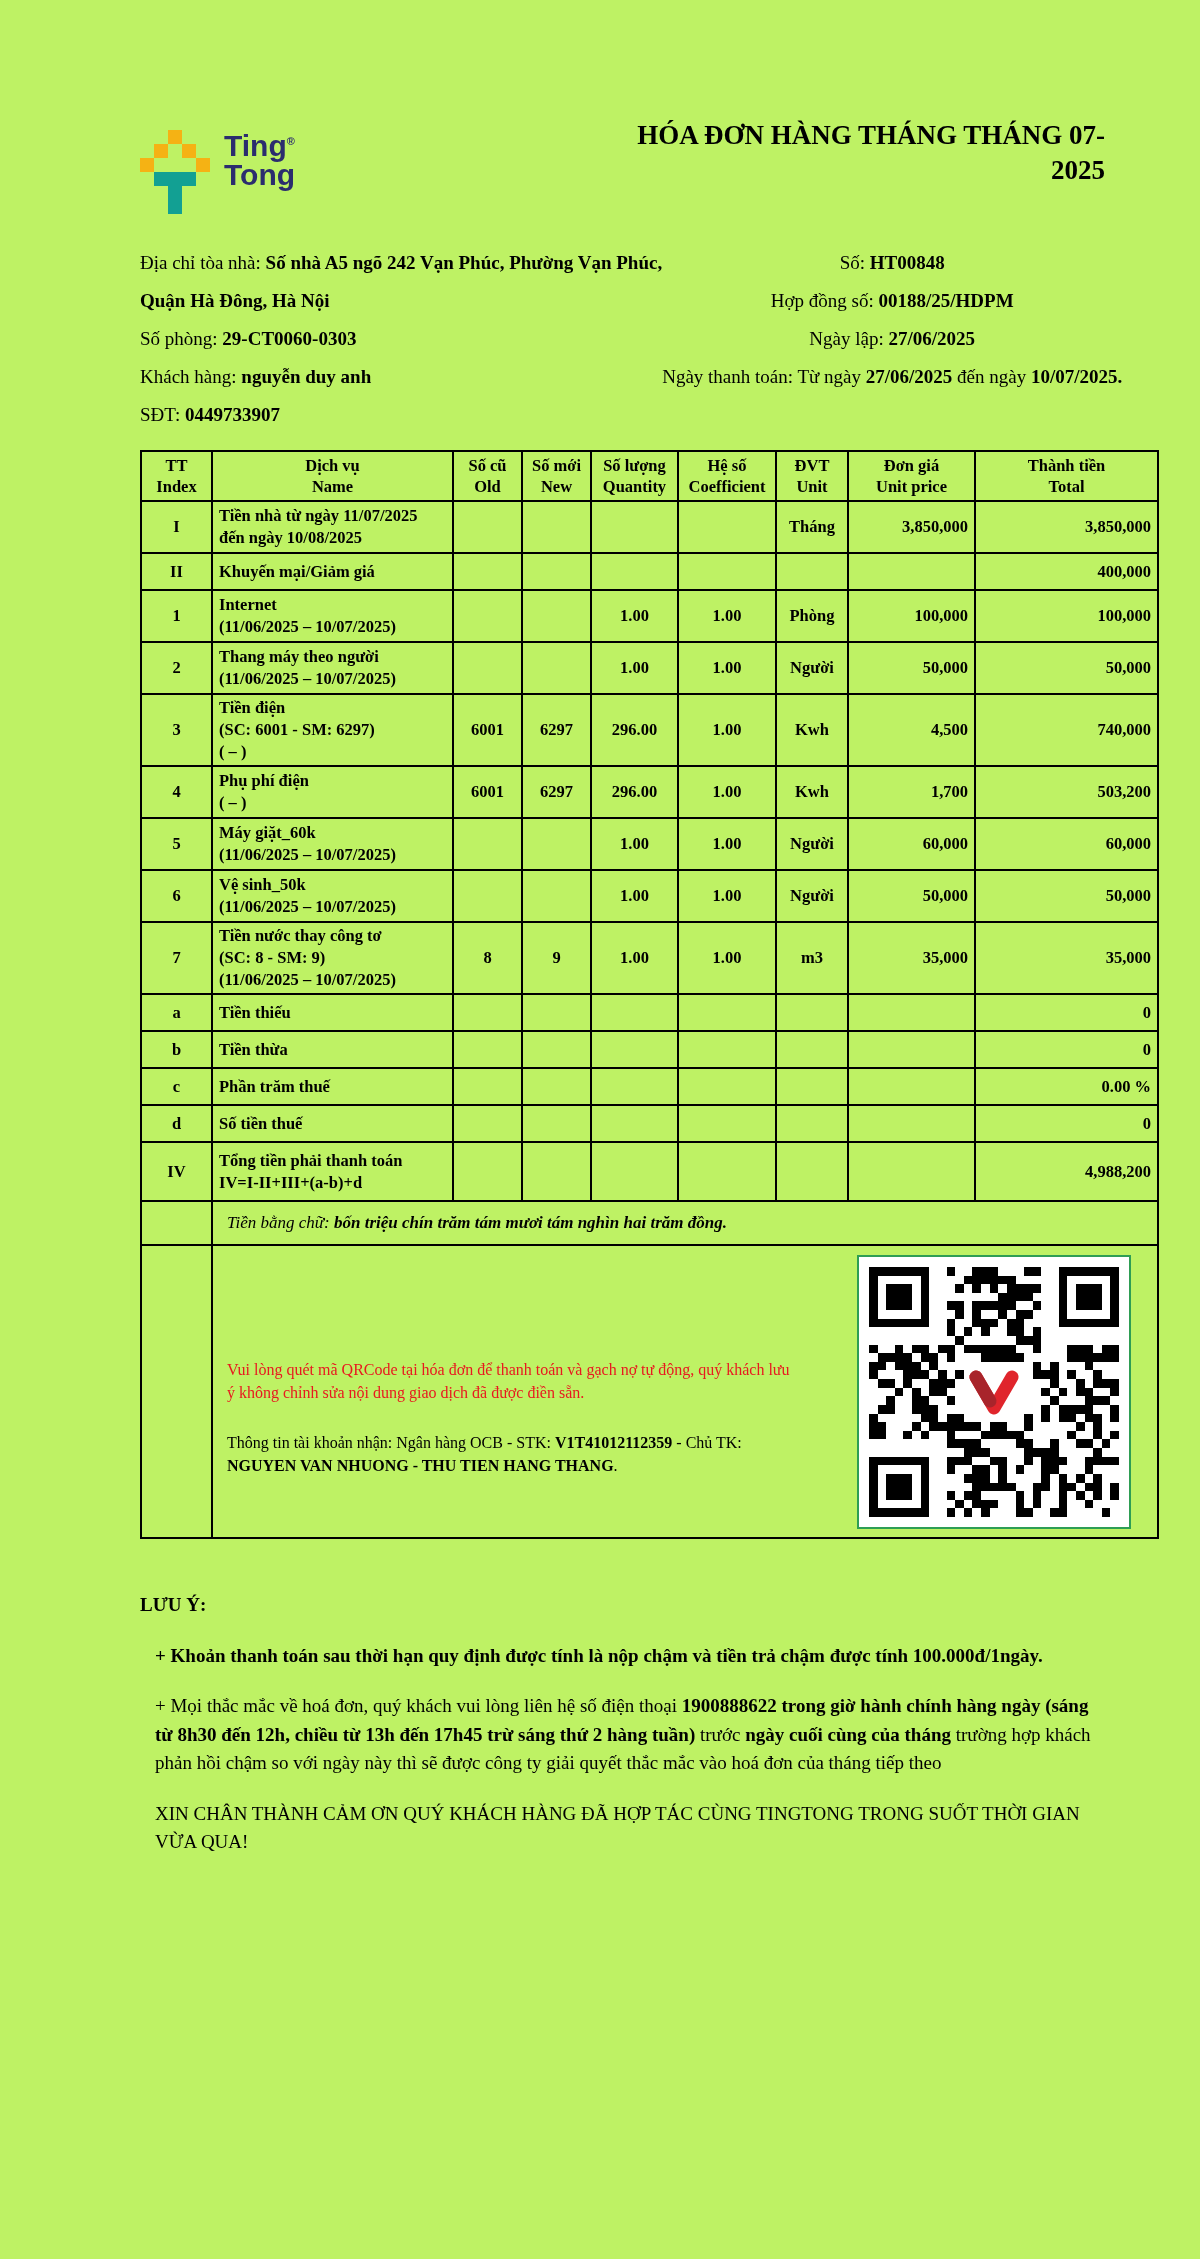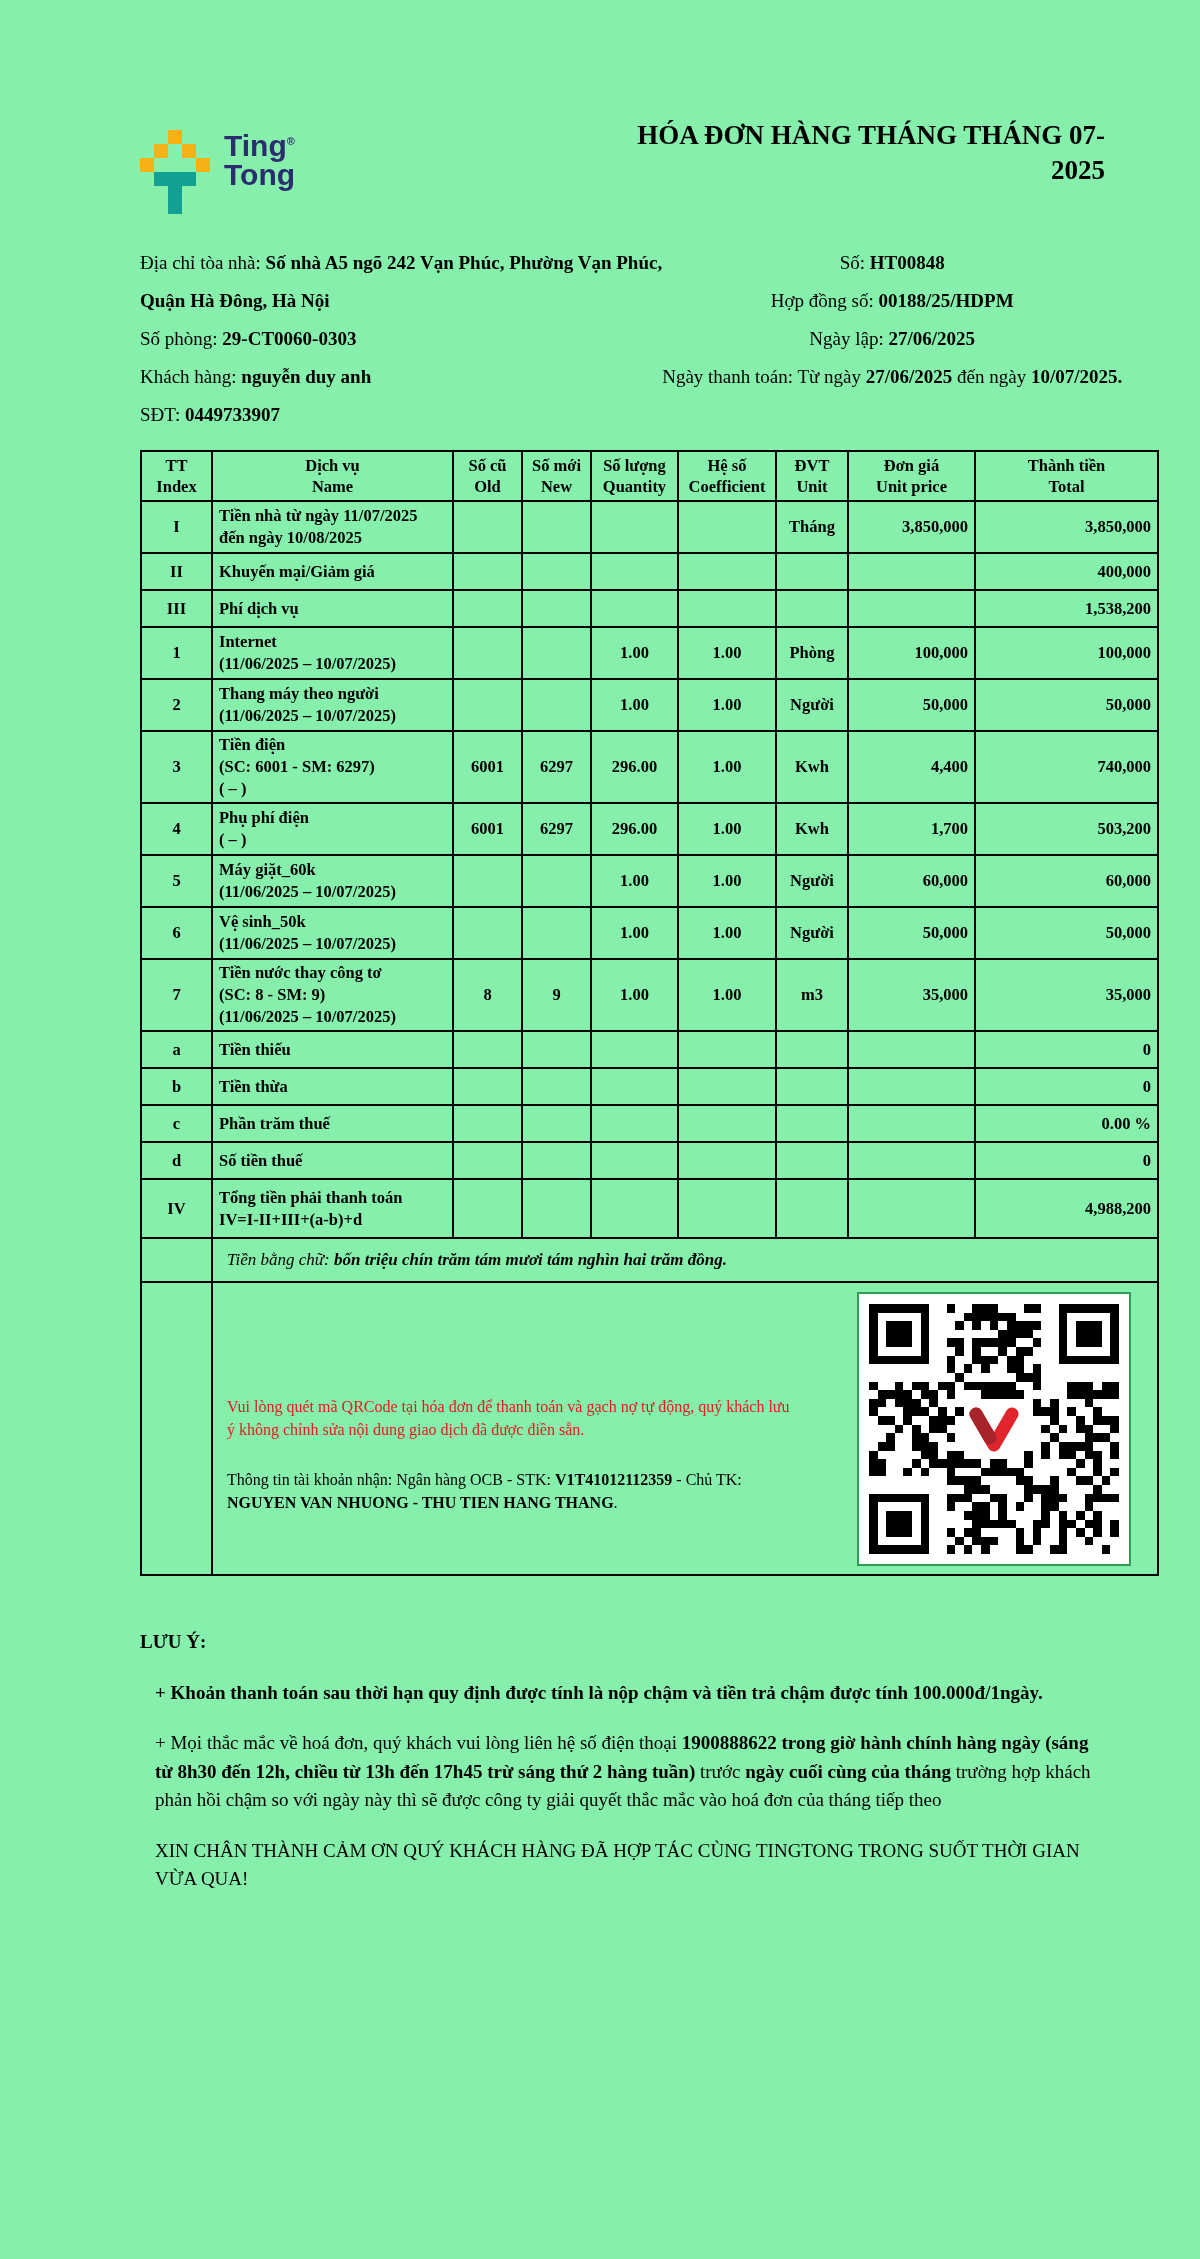--- a/index.html
+++ b/index.html
@@ -1,16 +1,16 @@
 <!DOCTYPE html>
 <html style="--red: #e8191f; --green: #2e9e54; --yellow: #F5B214; --teal: #12A093; --navy: #2B2D6E;"><head>
 <meta charset="utf-8">
 <style>
   html,body{margin:0;padding:0;background:#fff;}
-  .page{position:relative;width:1200px;height:2259px;background:#86efac;color:#000;
+  .page{position:relative;width:1200px;height:2259px;background:#bef264;color:#000;
         font-family:"Liberation Serif","DejaVu Serif",serif;overflow:hidden;}
   .b{font-weight:bold;}
   
   .header{display:flex;align-items:flex-start;padding:116px 95px 0 140px;}
   .logo{display:flex;align-items:flex-start;}
   .logo-mark{position:relative;width:70px;height:84px;margin-top:14px;}
   .lc{position:absolute;width:14px;height:14px;}
   .lc.y{background:var(--yellow);}
   .lc.t{background:var(--teal);}
   .logo-text{margin:16px 0 0 14px;font-family:"Liberation Sans","DejaVu Sans",sans-serif;
@@ -132,31 +132,20 @@
           <td class="c-tt">II</td>
           <td class="c-name">Khuyến mại/Giảm giá</td>
           <td class="c-num"></td>
           <td class="c-num"></td>
           <td class="c-num"></td>
           <td class="c-num"></td>
           <td class="c-num"></td>
           <td class="c-money"></td>
           <td class="c-money">400,000</td>
         </tr>
-        <tr style="height: 37px;">
-          <td class="c-tt">III</td>
-          <td class="c-name">Phí dịch vụ</td>
-          <td class="c-num"></td>
-          <td class="c-num"></td>
-          <td class="c-num"></td>
-          <td class="c-num"></td>
-          <td class="c-num"></td>
-          <td class="c-money"></td>
-          <td class="c-money">1,538,200</td>
-        </tr>
         <tr style="height: 52px;">
           <td class="c-tt">1</td>
           <td class="c-name">Internet<br>(11/06/2025 – 10/07/2025)</td>
           <td class="c-num"></td>
           <td class="c-num"></td>
           <td class="c-num">1.00</td>
           <td class="c-num">1.00</td>
           <td class="c-num">Phòng</td>
           <td class="c-money">100,000</td>
           <td class="c-money">100,000</td>
@@ -173,21 +162,21 @@
           <td class="c-money">50,000</td>
         </tr>
         <tr style="height: 72px;">
           <td class="c-tt">3</td>
           <td class="c-name">Tiền điện<br>(SC: 6001 - SM: 6297)<br>( – )</td>
           <td class="c-num">6001</td>
           <td class="c-num">6297</td>
           <td class="c-num">296.00</td>
           <td class="c-num">1.00</td>
           <td class="c-num">Kwh</td>
-          <td class="c-money">4,400</td>
+          <td class="c-money">4,500</td>
           <td class="c-money">740,000</td>
         </tr>
         <tr style="height: 52px;">
           <td class="c-tt">4</td>
           <td class="c-name">Phụ phí điện<br>( – )</td>
           <td class="c-num">6001</td>
           <td class="c-num">6297</td>
           <td class="c-num">296.00</td>
           <td class="c-num">1.00</td>
           <td class="c-num">Kwh</td>

